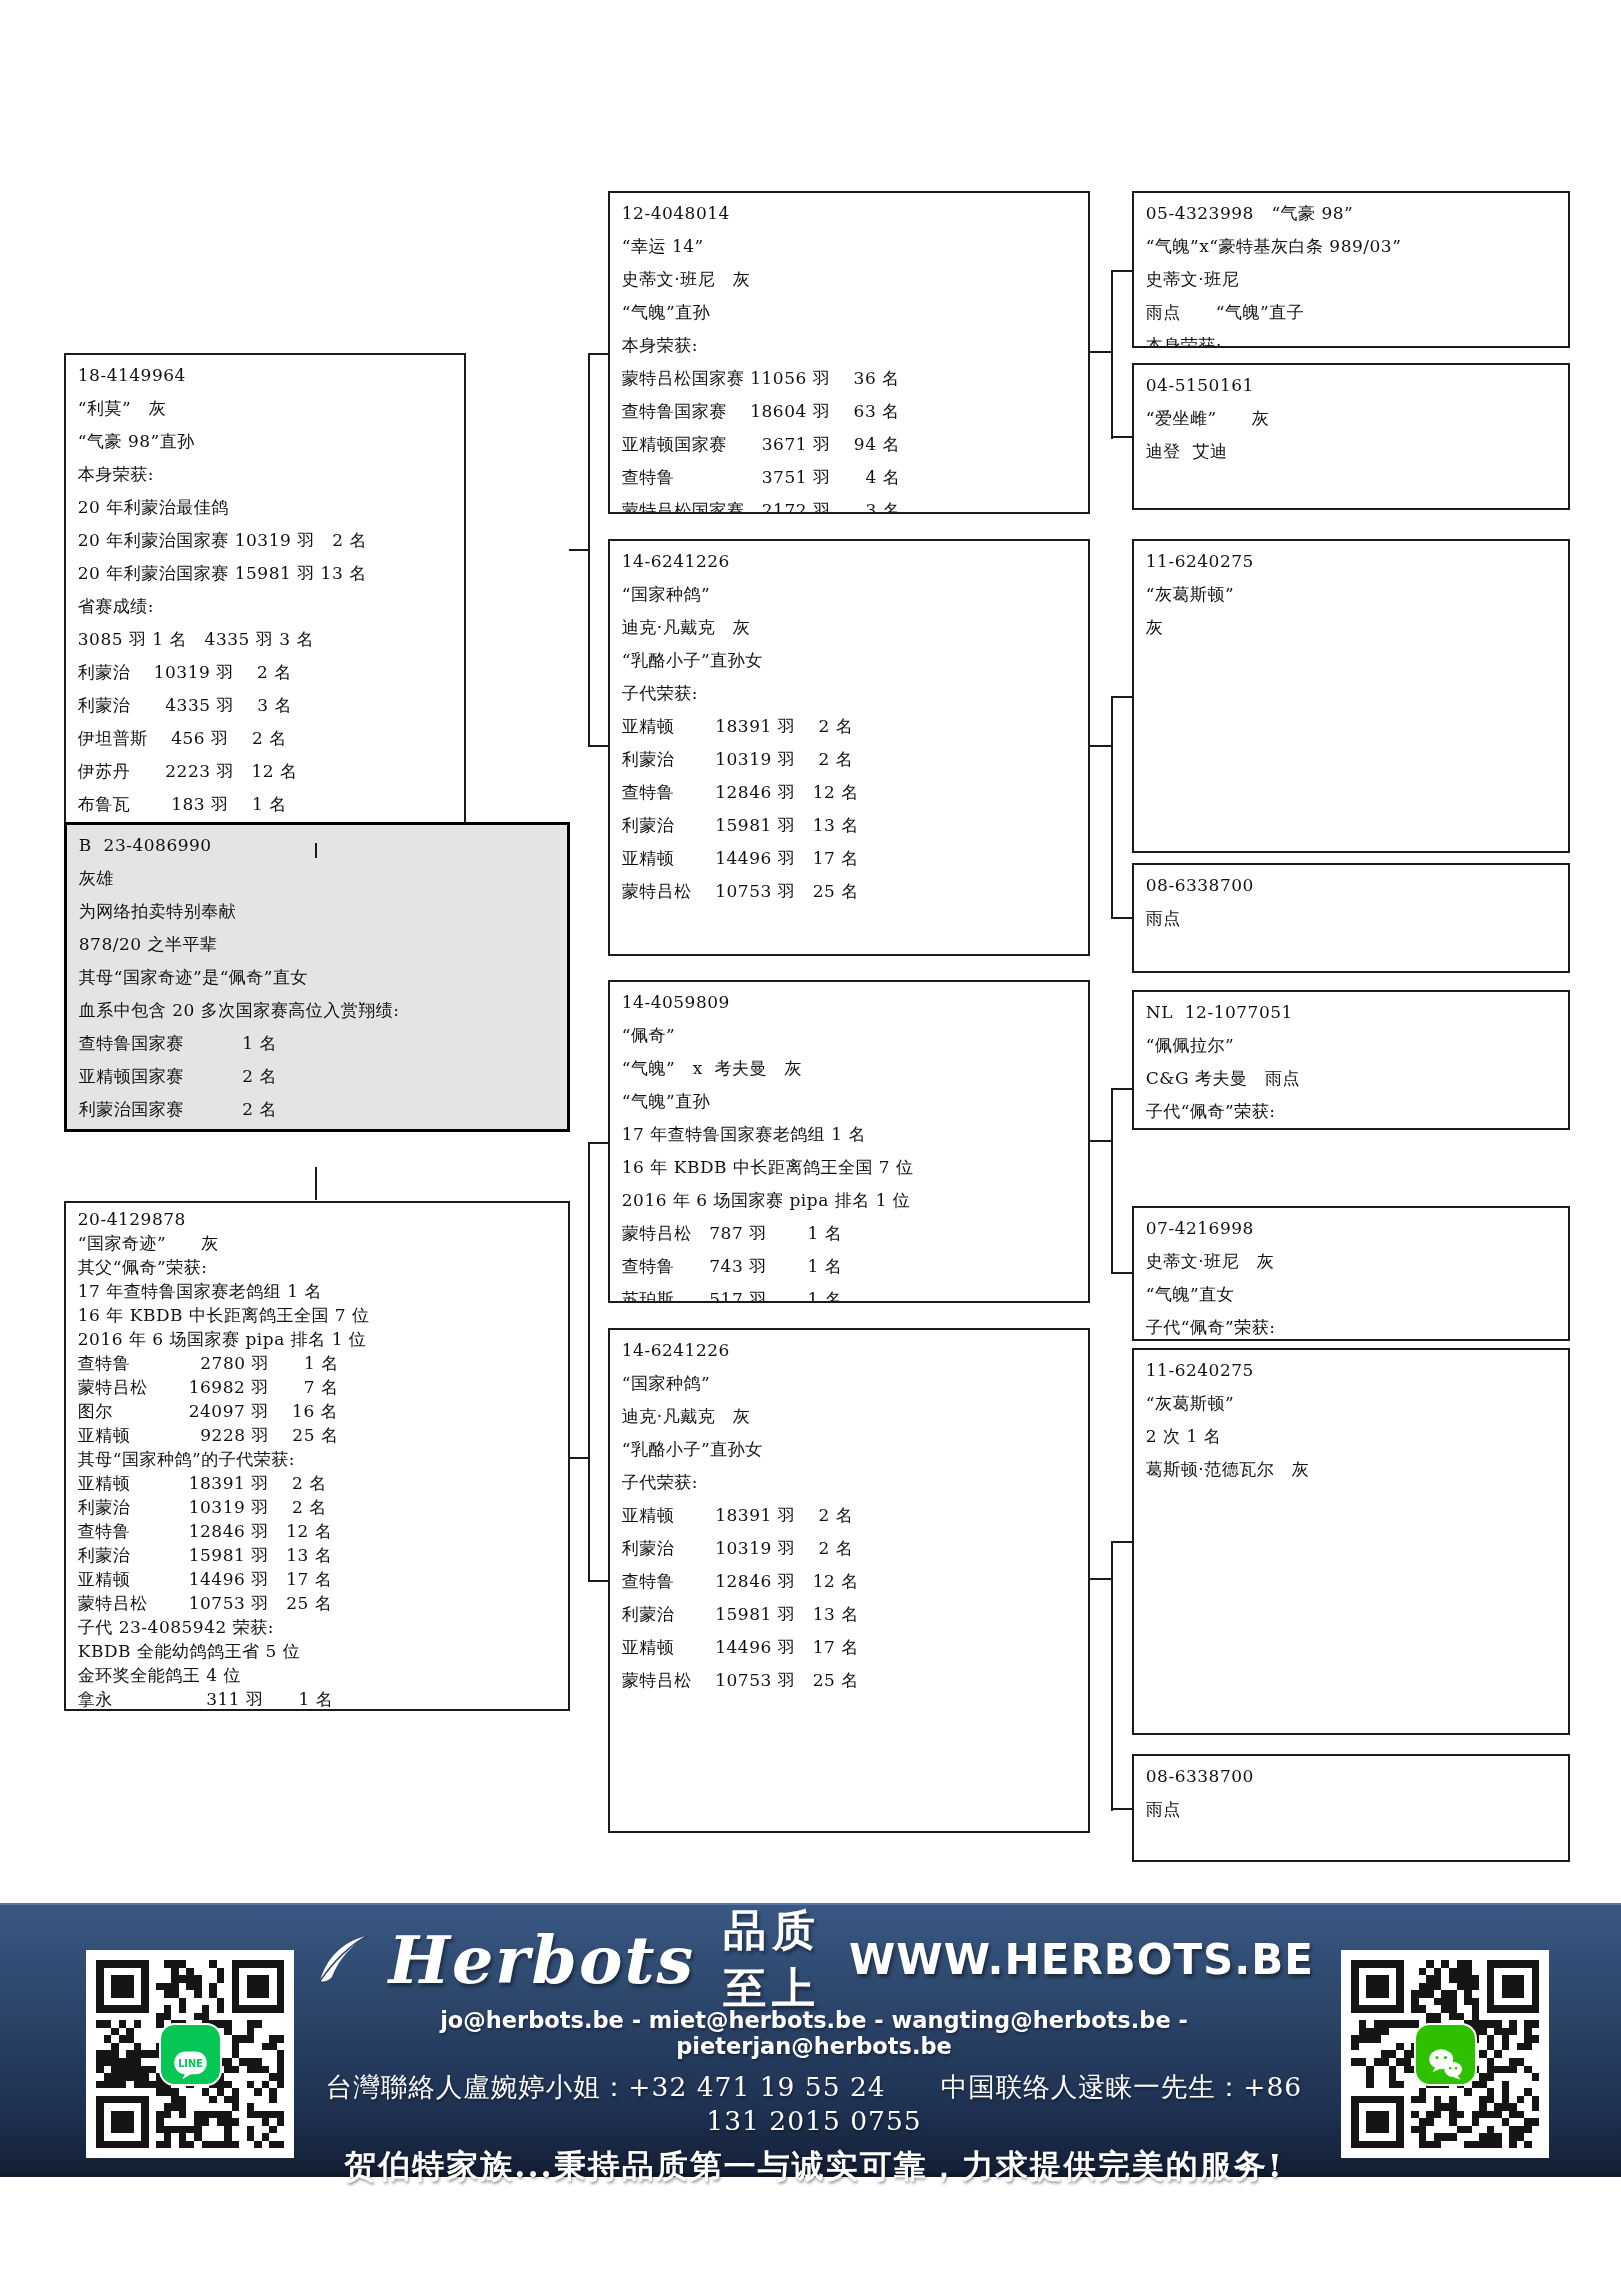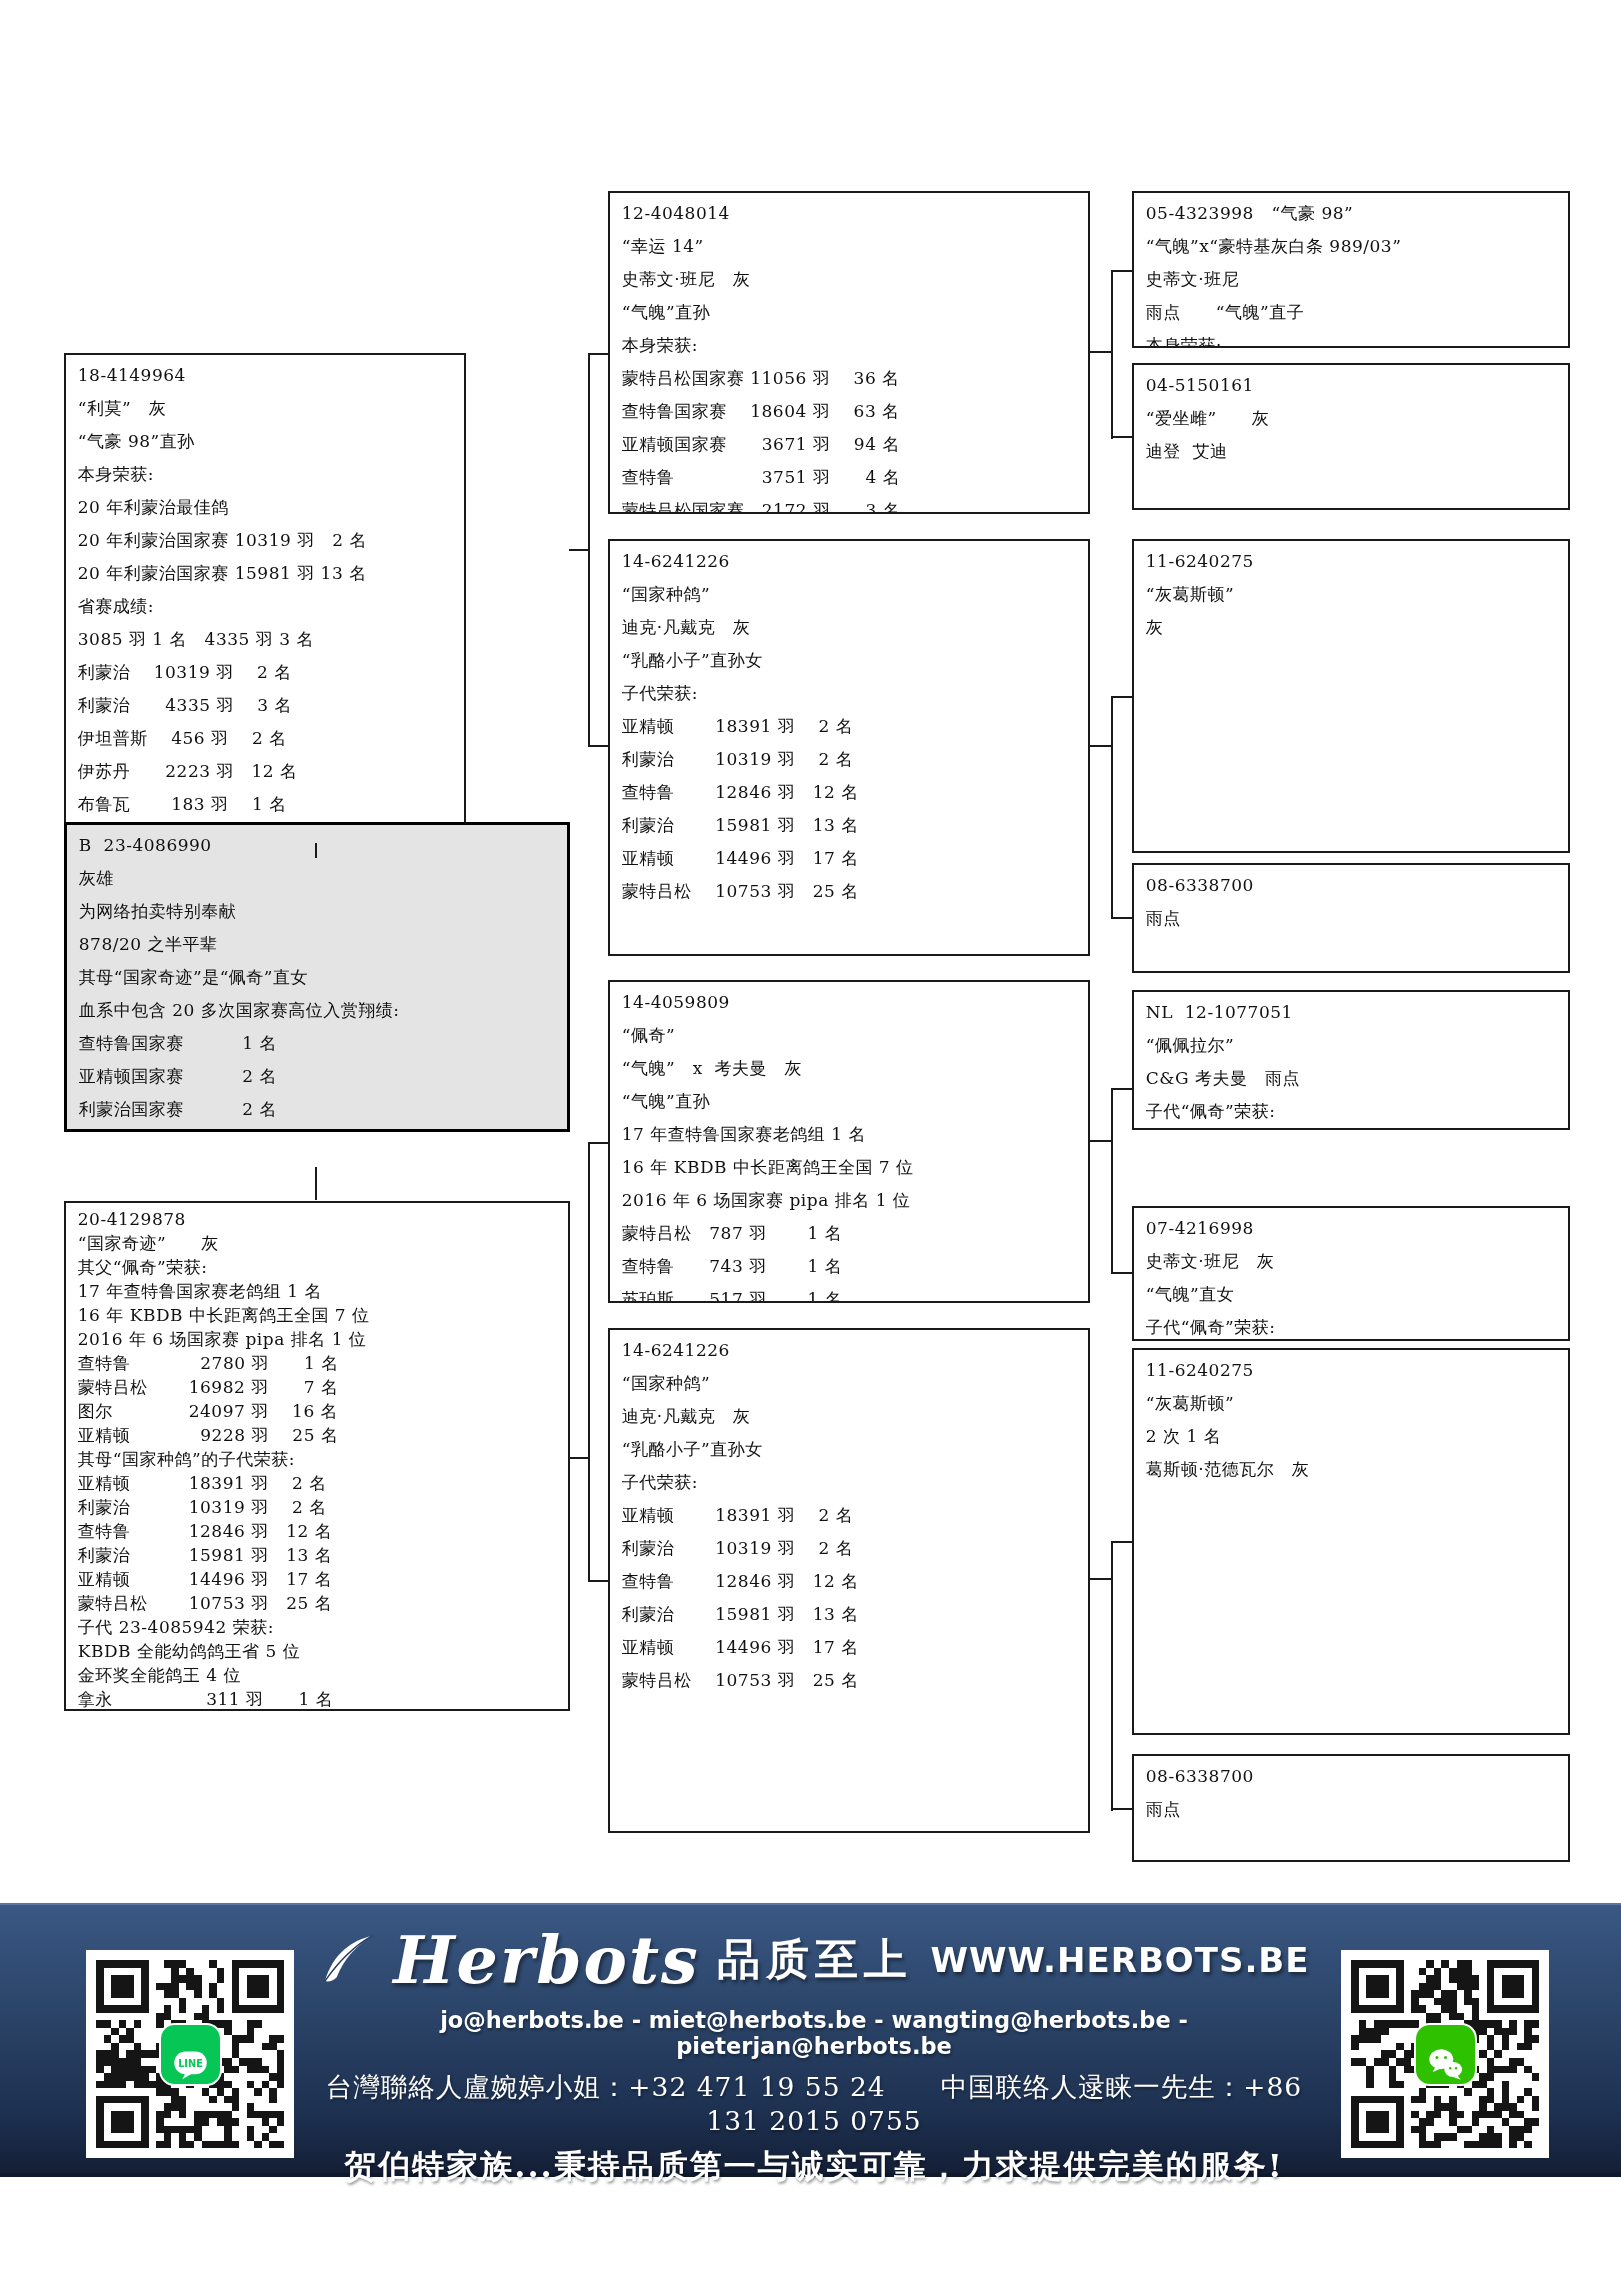--- a/index.html
+++ b/index.html
@@ -20,21 +20,21 @@
   .qr-grid{width:100%;height:100%;}
   .qr-badge{position:absolute;left:50%;top:50%;width:63px;height:63px;margin:-31px 0 0 -31px;
     border-radius:15.7px;display:flex;align-items:flex-end;justify-content:center;border:2.9px solid #fff;box-sizing:border-box;}
   .line-badge{background:#06C755;}
   .wechat-badge{background:#2DC100;}
   .footer-center{position:absolute;left:314px;top:9.8px;width:1000px;text-align:center;color:#fff;}
   .logo-row{display:flex;align-items:center;justify-content:center;gap:17.6px;height:90px;}
   .logo-script{font-style:italic;font-weight:bold;font-size:65px;letter-spacing:2px;
     font-family:"DejaVu Serif","Liberation Serif",serif;text-shadow:2px 2.9px 3.9px rgba(0,0,0,.45);}
   .slogan-cn{font-size:43px;letter-spacing:5.9px;font-weight:bold;text-shadow:2px 2.9px 3.9px rgba(0,0,0,.45);}
-  .website{font-size:34px;font-weight:bold;font-family:"DejaVu Sans","Liberation Sans",sans-serif;
+  .website{font-size:42px;font-weight:bold;font-family:"DejaVu Sans","Liberation Sans",sans-serif;
     letter-spacing:1px;text-shadow:2px 2.9px 3.9px rgba(0,0,0,.45);}
   .email-row{font-size:22.5px;font-weight:bold;font-family:"DejaVu Sans","Liberation Sans",sans-serif;
     margin-top:2px;text-shadow:1px 2px 2.9px rgba(0,0,0,.4);}
   .contact-row{font-size:26.5px;margin-top:9.8px;letter-spacing:1px;text-shadow:1px 2px 2.9px rgba(0,0,0,.4);}
   .tagline-row{font-size:32px;font-weight:bold;margin-top:9.8px;letter-spacing:2px;text-shadow:1px 2px 2.9px rgba(0,0,0,.4);}
   .feather svg{display:block;}
 </style>
 </head>
 <body>
 

